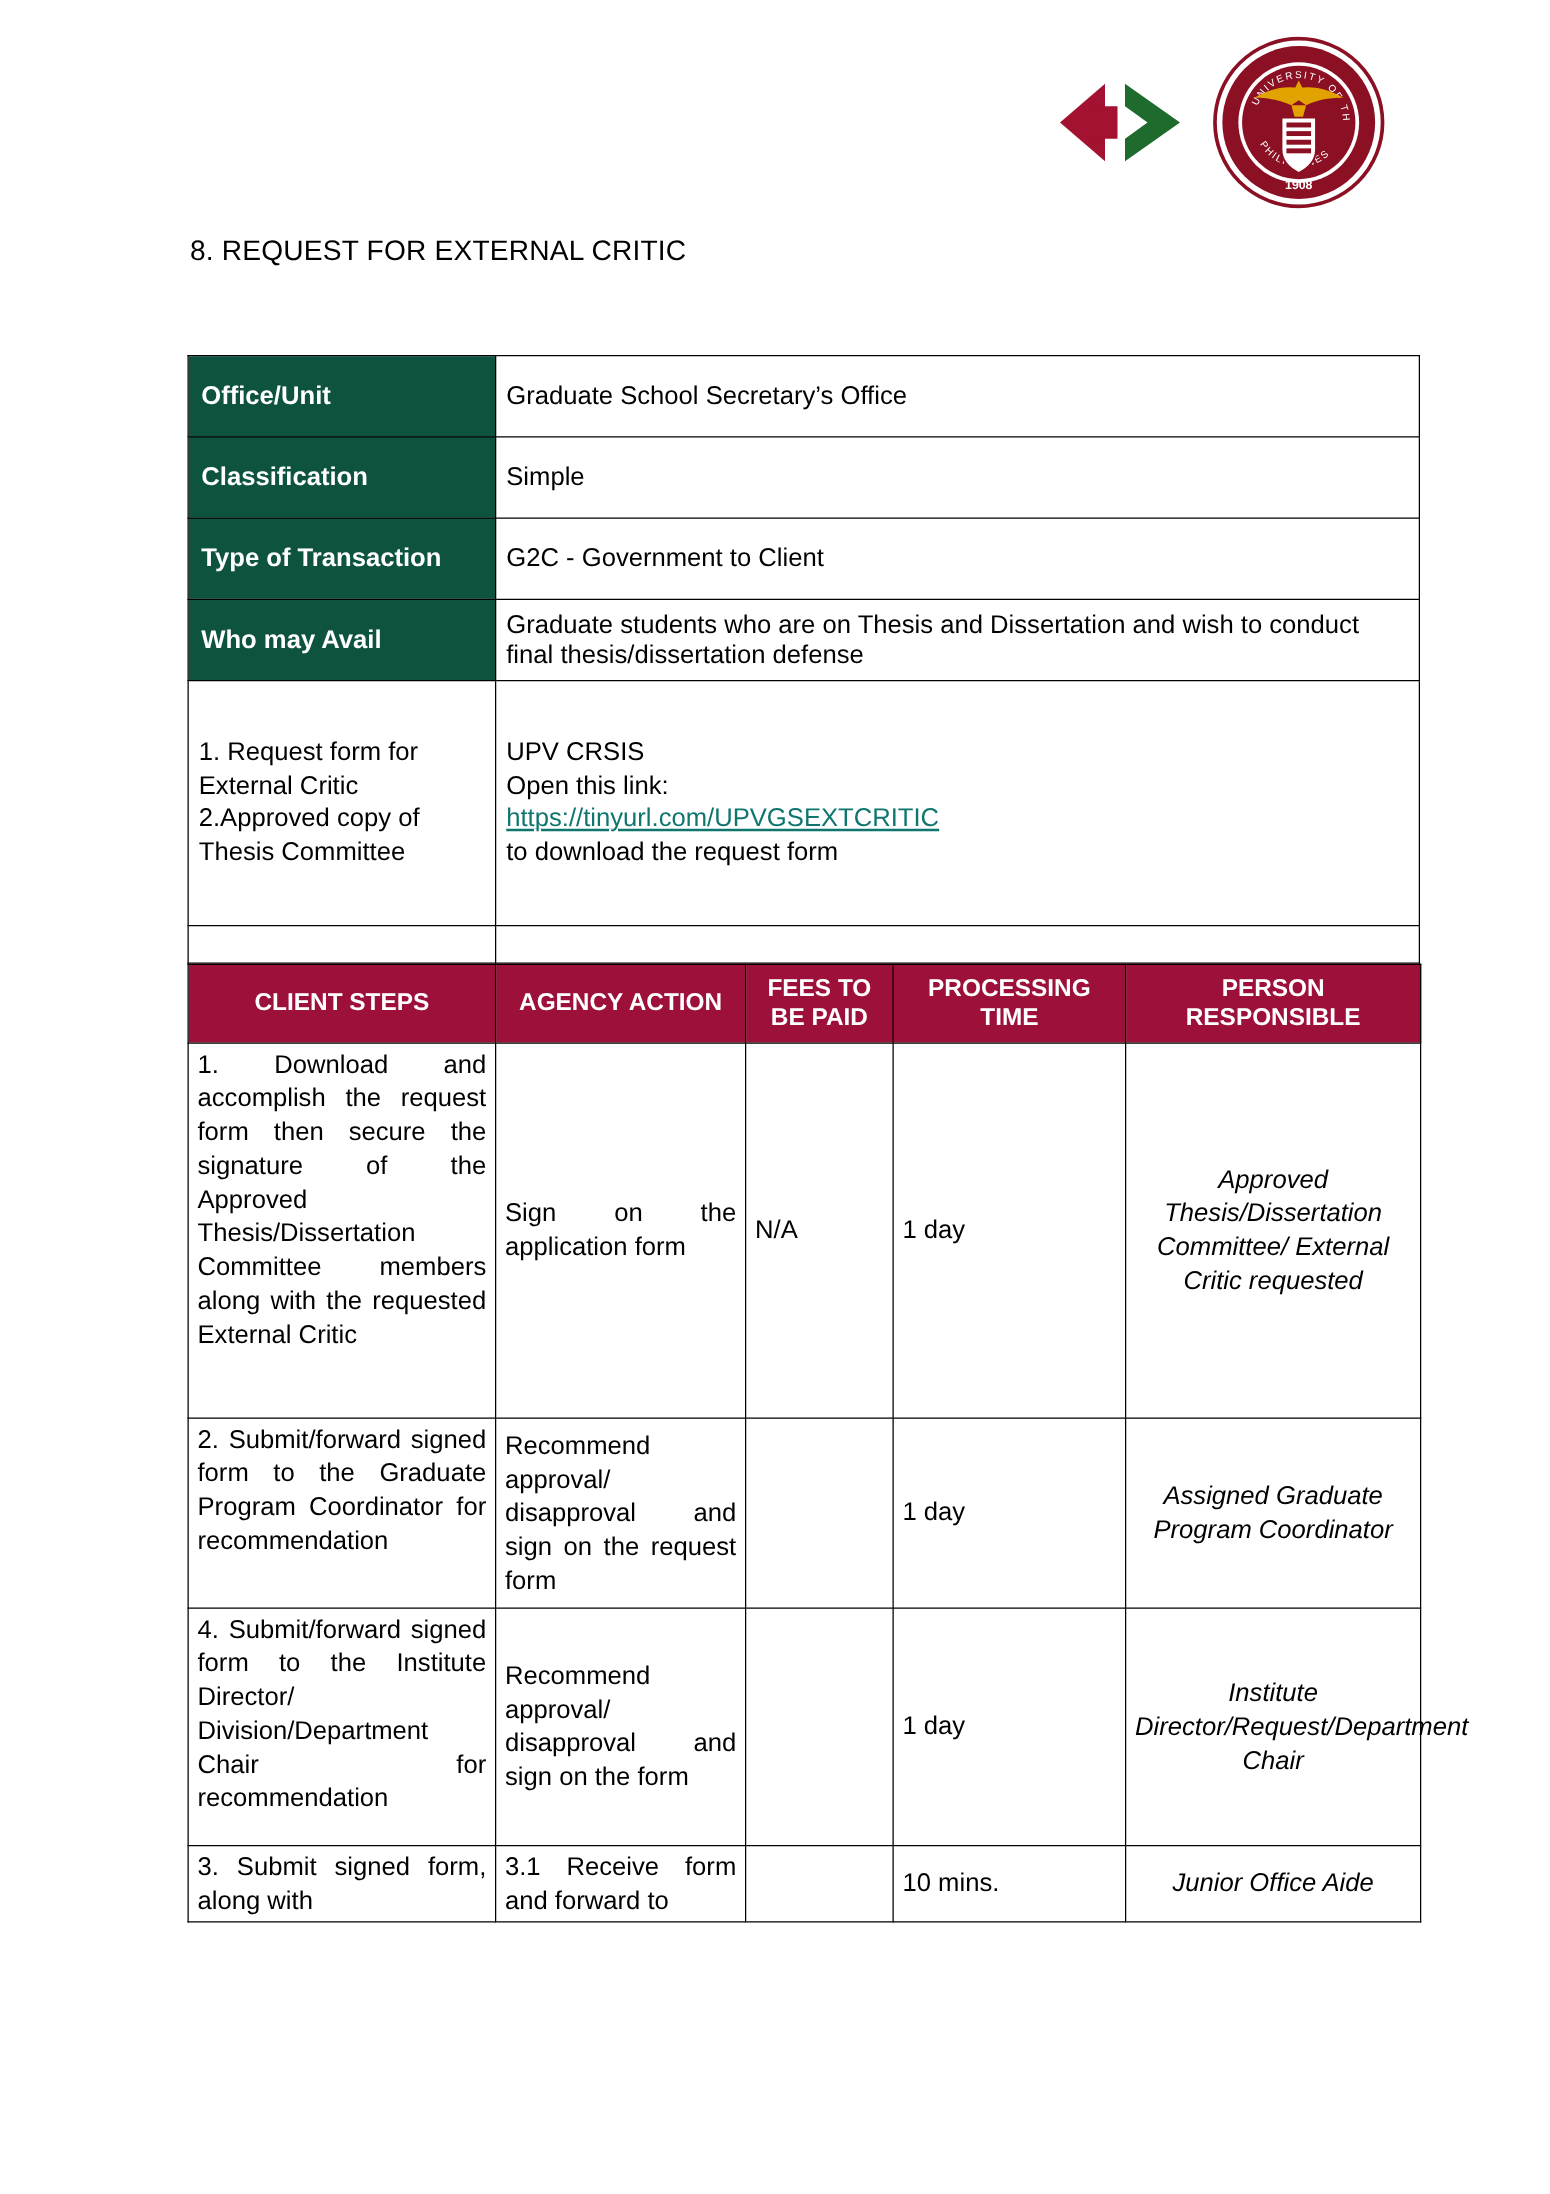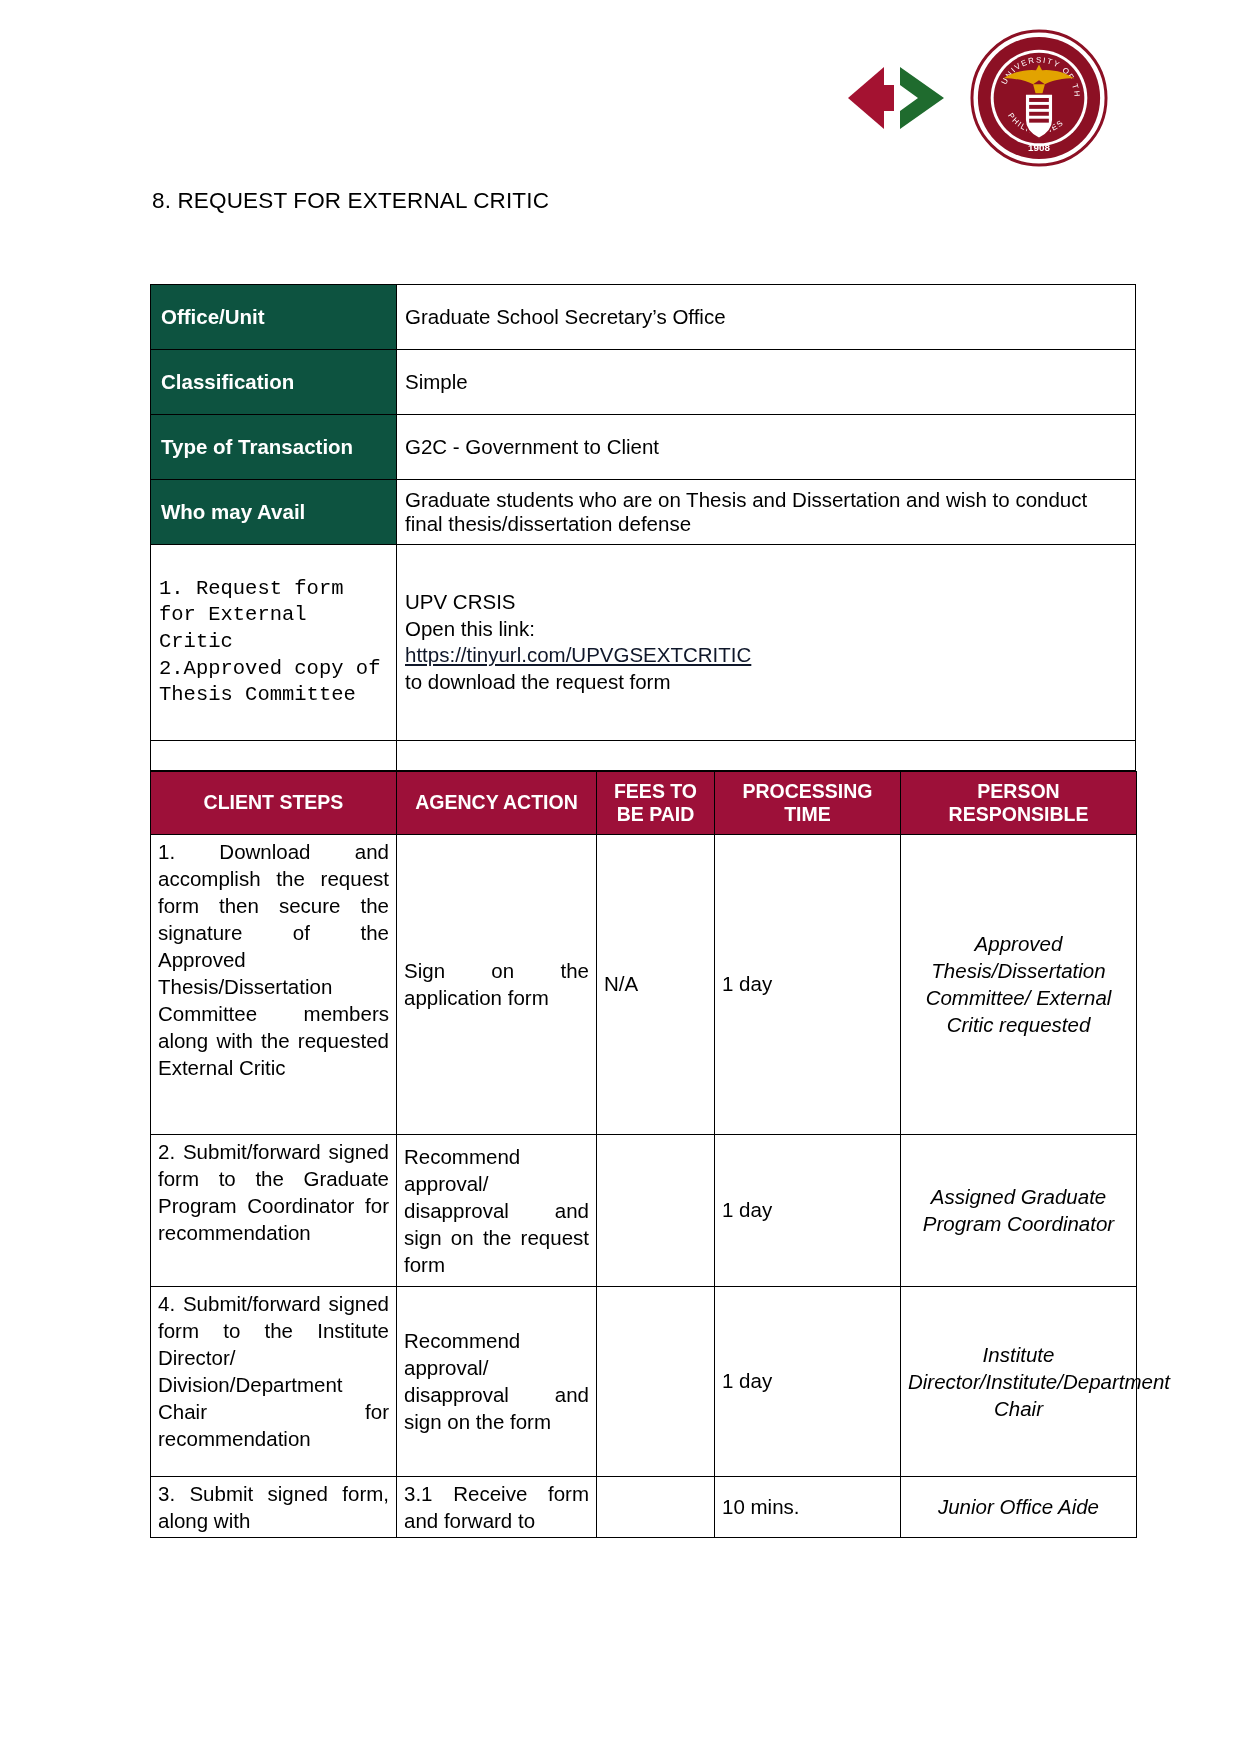--- a/index.html
+++ b/index.html
@@ -72,24 +72,24 @@
   .val { background: #ffffff; }
 
   .sec-head {
     background: #0d5340;
     color: #ffffff;
     font-weight: bold;
     padding: 5px 10px;
   }
 
   .checklist-body { height: 196px; vertical-align: middle; }
-  .checklist-body .cl-lines { line-height: 1.30; font-family: Liberation Mono, monospace; }
+  .checklist-body .cl-lines { line-height: 1.30; }
   .secure-body { vertical-align: middle; line-height: 1.30; }
   .link {
-    color: #0f172a;
+    color: #0f766e;
     text-decoration: underline;
     word-break: break-all;
   }
 
   .spacer-row td { height: 30px; border: 1px solid #000; }
 
   
   .steps {
     margin-top: 0;
   }
@@ -256,21 +256,21 @@
         <td class="agency">Recommend approval/ disapproval and sign on the request form</td>
         <td class="fees"></td>
         <td class="time">1 day</td>
         <td class="person">Assigned Graduate Program Coordinator</td>
       </tr>
       <tr class="r3">
         <td class="client">4. Submit/forward signed form to the Institute Director/ Division/Department Chair for recommendation</td>
         <td class="agency">Recommend approval/ disapproval and sign on the form</td>
         <td class="fees"></td>
         <td class="time">1 day</td>
-        <td class="person">Institute Director/Institute/Department Chair</td>
+        <td class="person">Institute Director/Request/Department Chair</td>
       </tr>
       <tr class="r4">
         <td class="client">3. Submit signed form, along with</td>
         <td class="agency">3.1 Receive form and forward to</td>
         <td class="fees"></td>
         <td class="time">10 mins.</td>
         <td class="person">Junior Office Aide</td>
       </tr>
     </tbody>
   </table>

